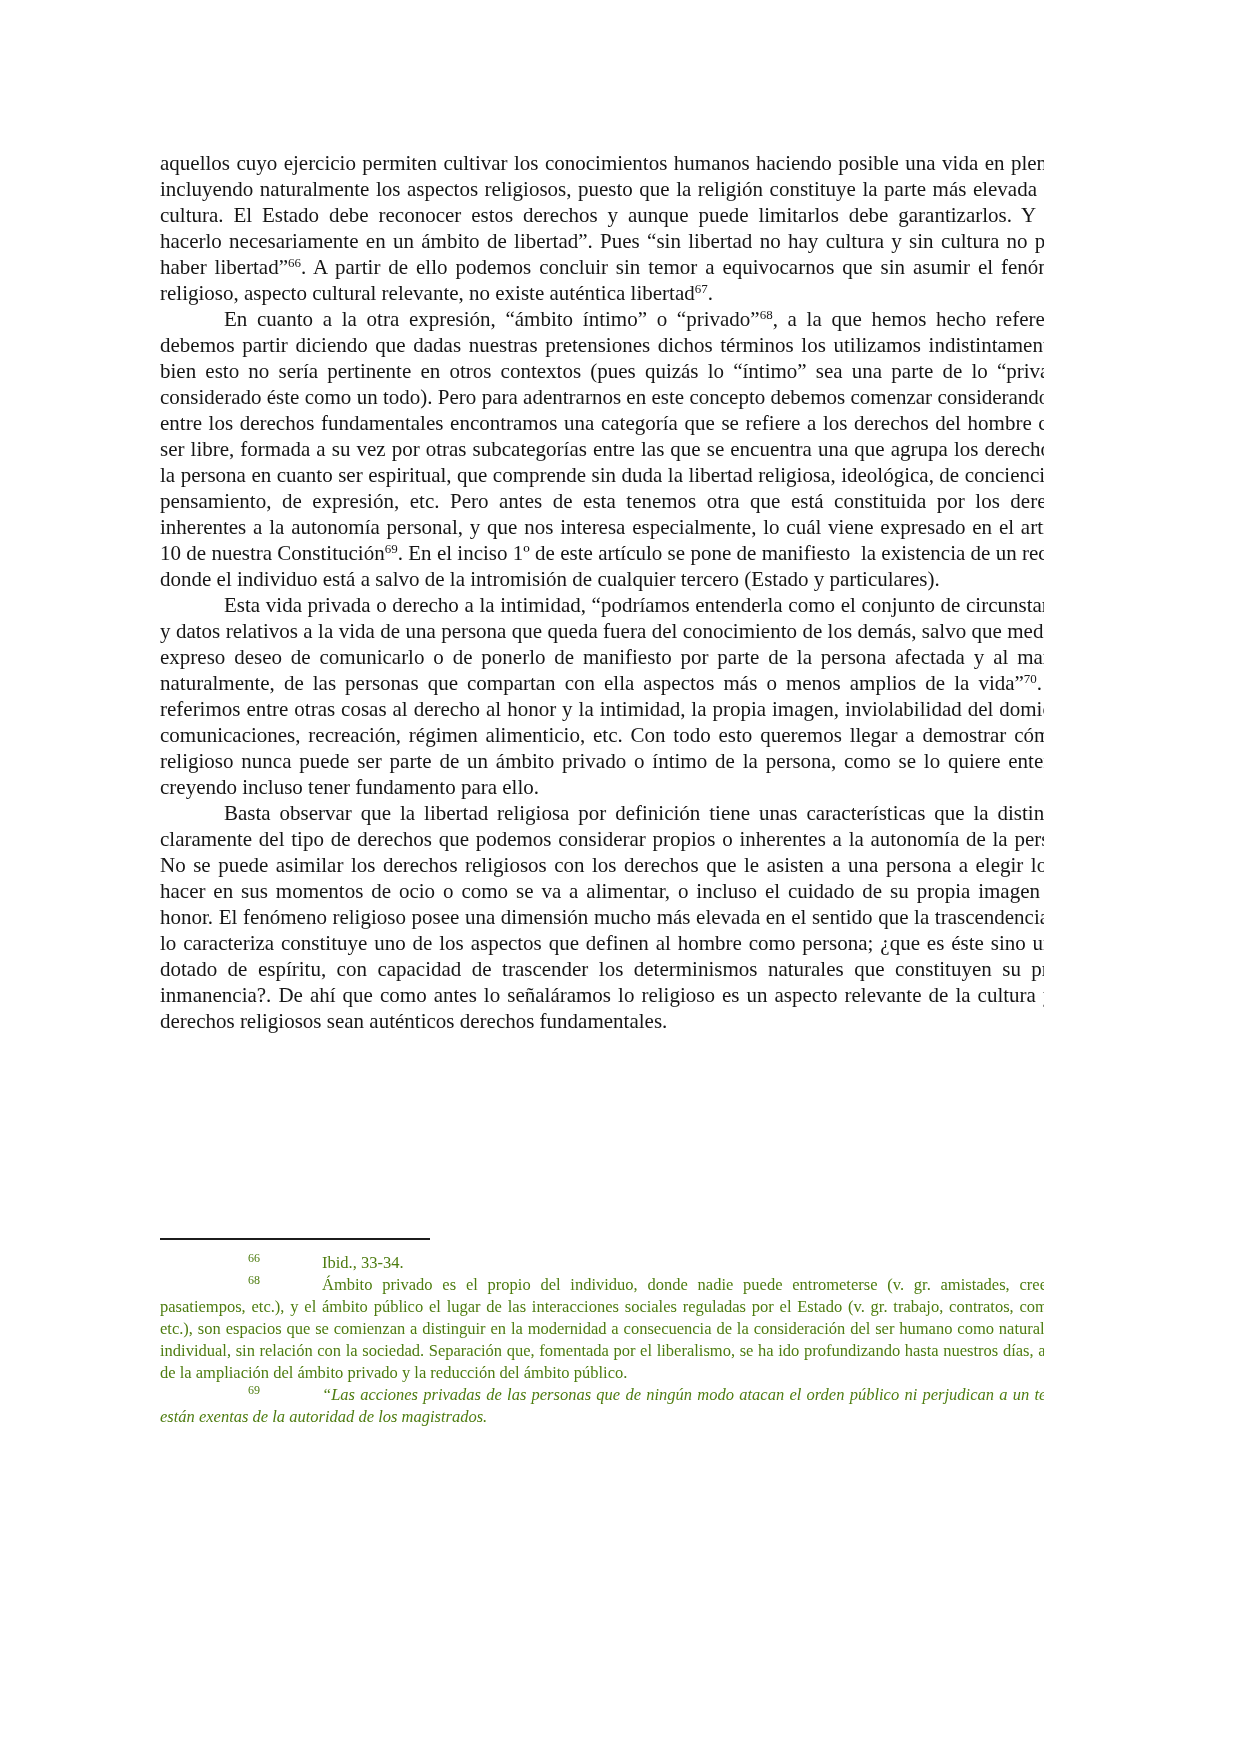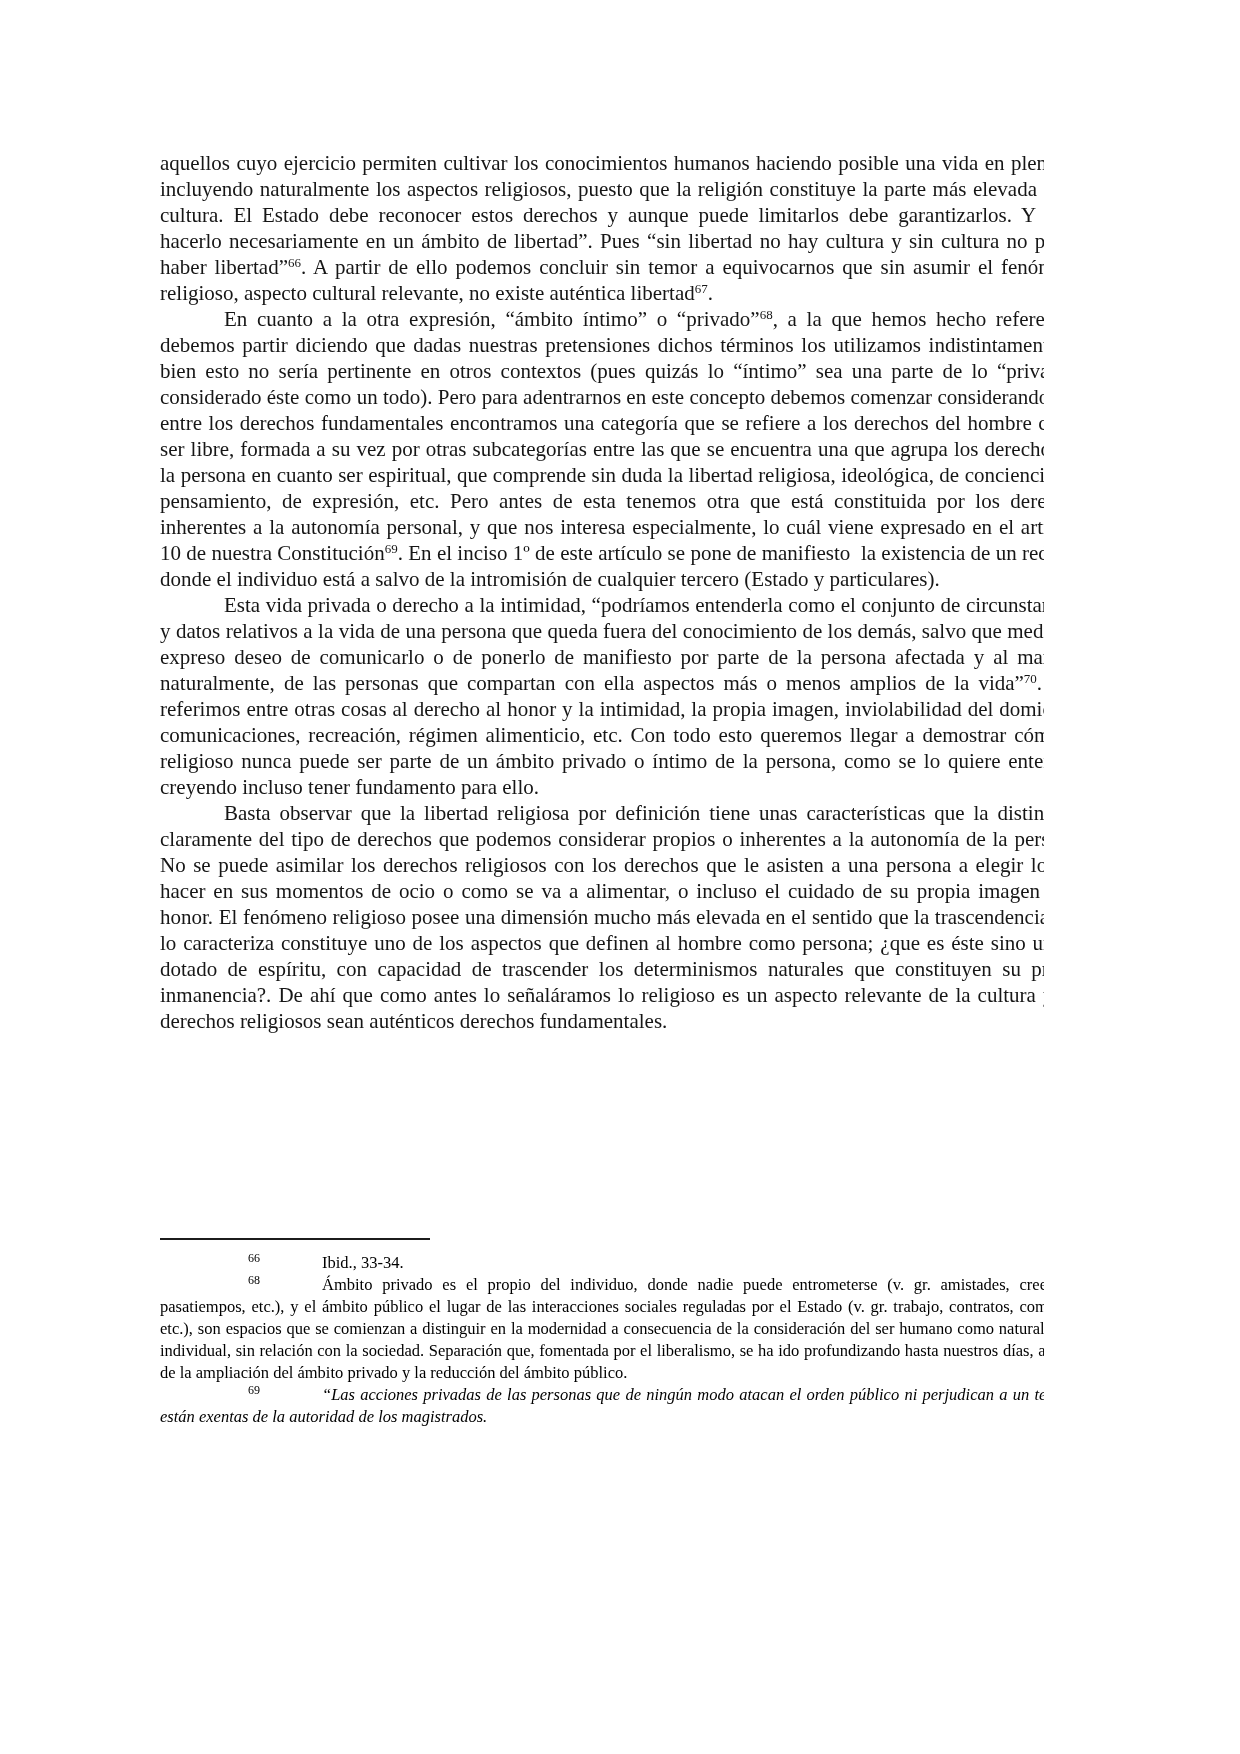--- a/index.html
+++ b/index.html
@@ -49,21 +49,21 @@
     position: absolute;
     left: 160px;
     top: 1252px;
     width: 925px;
   }
   .fnp {
     margin: 0;
     font-size: 16.5px;
     line-height: 22px;
     text-align: justify;
-    color: #000000;
+    color: #4d7c0f;
   }
   .fnp.first { text-indent: 88px; }
   .fnp.cont  { text-indent: 45px; }
   .fnp.it    { font-style: italic; }
   .fnp sup {
     font-size: 12px;
     line-height: 0;
     vertical-align: 6px;
     font-style: normal;
   }

